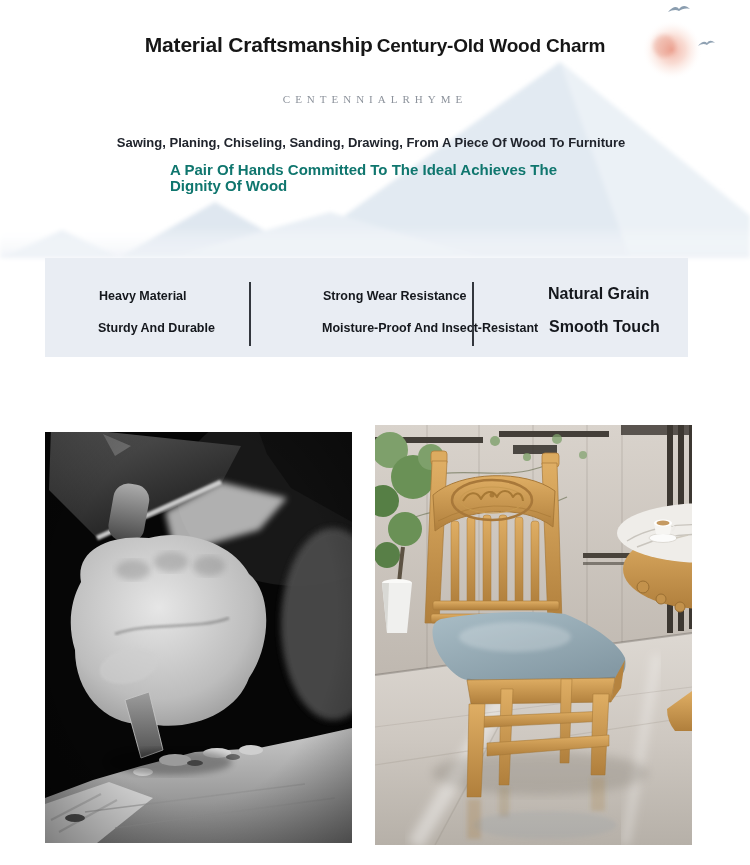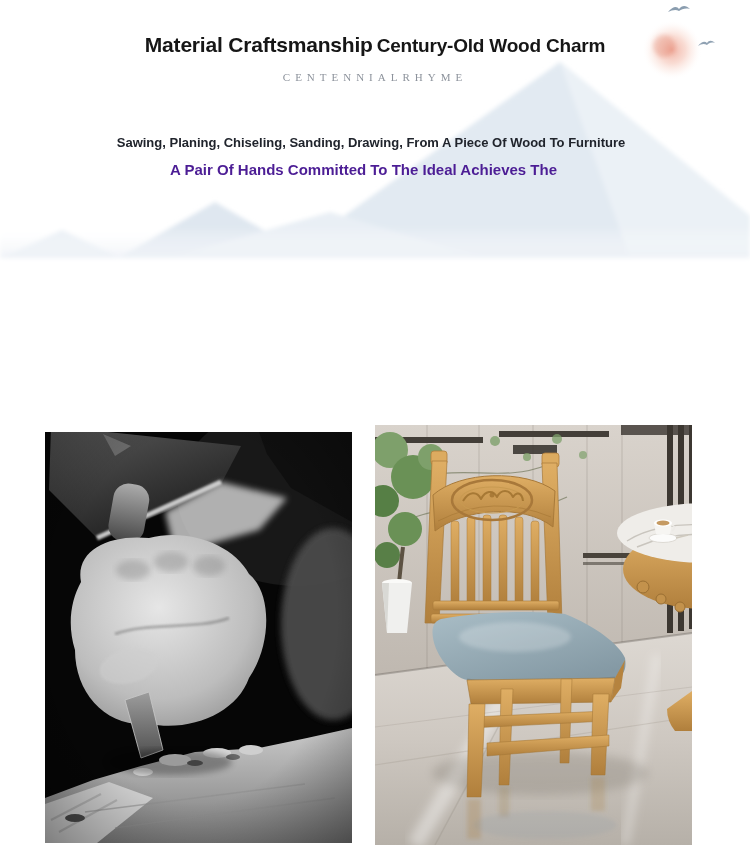--- a/index.html
+++ b/index.html
@@ -5,27 +5,27 @@
   html,body{margin:0;padding:0;background:#fff;}
   .page{position:relative;width:750px;height:865px;background:#ffffff;overflow:hidden;
         font-family:"Liberation Sans",sans-serif;}
   
   .decor{position:absolute;left:0;top:0;width:750px;height:380px;pointer-events:none;}
   
   .title{position:absolute;left:0;right:0;top:28px;margin:0;text-align:center;
          font-weight:800;color:#161616;letter-spacing:-0.2px;line-height:26px;}
   .title .t1{font-size:21px;}
   .title .t2{font-size:19px;margin-left:4px;}
-  .brand{position:absolute;left:0;right:0;top:71px;text-align:center;
+  .brand{position:absolute;left:0;right:0;top:93px;text-align:center;
          font-family:"Liberation Serif",serif;font-size:11px;letter-spacing:5px;
          color:#8d939c;font-weight:400;}
   .tagline{position:absolute;left:0;right:8px;top:135px;text-align:center;
            font-size:13px;font-weight:600;color:#20242c;letter-spacing:0;}
   .slogan{position:absolute;left:170px;top:162px;width:400px;
-          font-size:15px;font-weight:700;color:#4c1d95;line-height:15.5px;}
+          font-size:15px;font-weight:700;color:#0f766e;line-height:15.5px;}
   
   .feature-bar{position:absolute;left:45px;top:258px;width:643px;height:99px;
                background:#e9edf3;}
   .fline{position:absolute;color:#15181d;font-weight:700;white-space:nowrap;}
   .f-sm{font-size:12.5px;}
   .f-lg{font-size:16px;}
   .c1a{left:54px;top:31px;} .c1b{left:53px;top:63px;}
   .c2a{left:278px;top:31px;} .c2b{left:277px;top:63px;}
   .c3a{left:503px;top:27px;} .c3b{left:504px;top:60px;}
   .fdiv{position:absolute;top:24px;width:2px;height:64px;background:#33373d;}
@@ -74,22 +74,33 @@
   </div>
 
   <h1 class="title"><span class="t1">Material Craftsmanship</span><span class="t2">Century-Old Wood Charm</span></h1>
 
   <div class="brand">CENTENNIALRHYME</div>
 
   <div class="tagline">Sawing, Planing, Chiseling, Sanding, Drawing, From A Piece Of Wood To Furniture</div>
 
   <div class="slogan">
     <div>A Pair Of Hands Committed To The Ideal Achieves The</div>
-  </div>
-
+    <div>Dignity Of Wood</div>
+  </div>
+
+  <div class="feature-bar">
+    <div class="fline f-sm c1a">Heavy Material</div>
+    <div class="fline f-sm c1b">Sturdy And Durable</div>
+    <div class="fdiv d1"></div>
+    <div class="fline f-sm c2a">Strong Wear Resistance</div>
+    <div class="fline f-sm c2b">Moisture-Proof And Insect-Resistant</div>
+    <div class="fdiv d2"></div>
+    <div class="fline f-lg c3a">Natural Grain</div>
+    <div class="fline f-lg c3b">Smooth Touch</div>
+  </div>
 
   <div class="photo left">
     <svg width="307" height="411" viewBox="0 0 307 411">
       <defs>
         <linearGradient id="gMallet" x1="0" y1="0" x2="0.6" y2="1">
           <stop offset="0" stop-color="#5a5a5a"></stop>
             <stop offset="1" stop-color="#1d1d1d"></stop>
         </linearGradient>
         <linearGradient id="gKnob" x1="0" y1="0" x2="0" y2="1">
           <stop offset="0" stop-color="#ababab"></stop>

